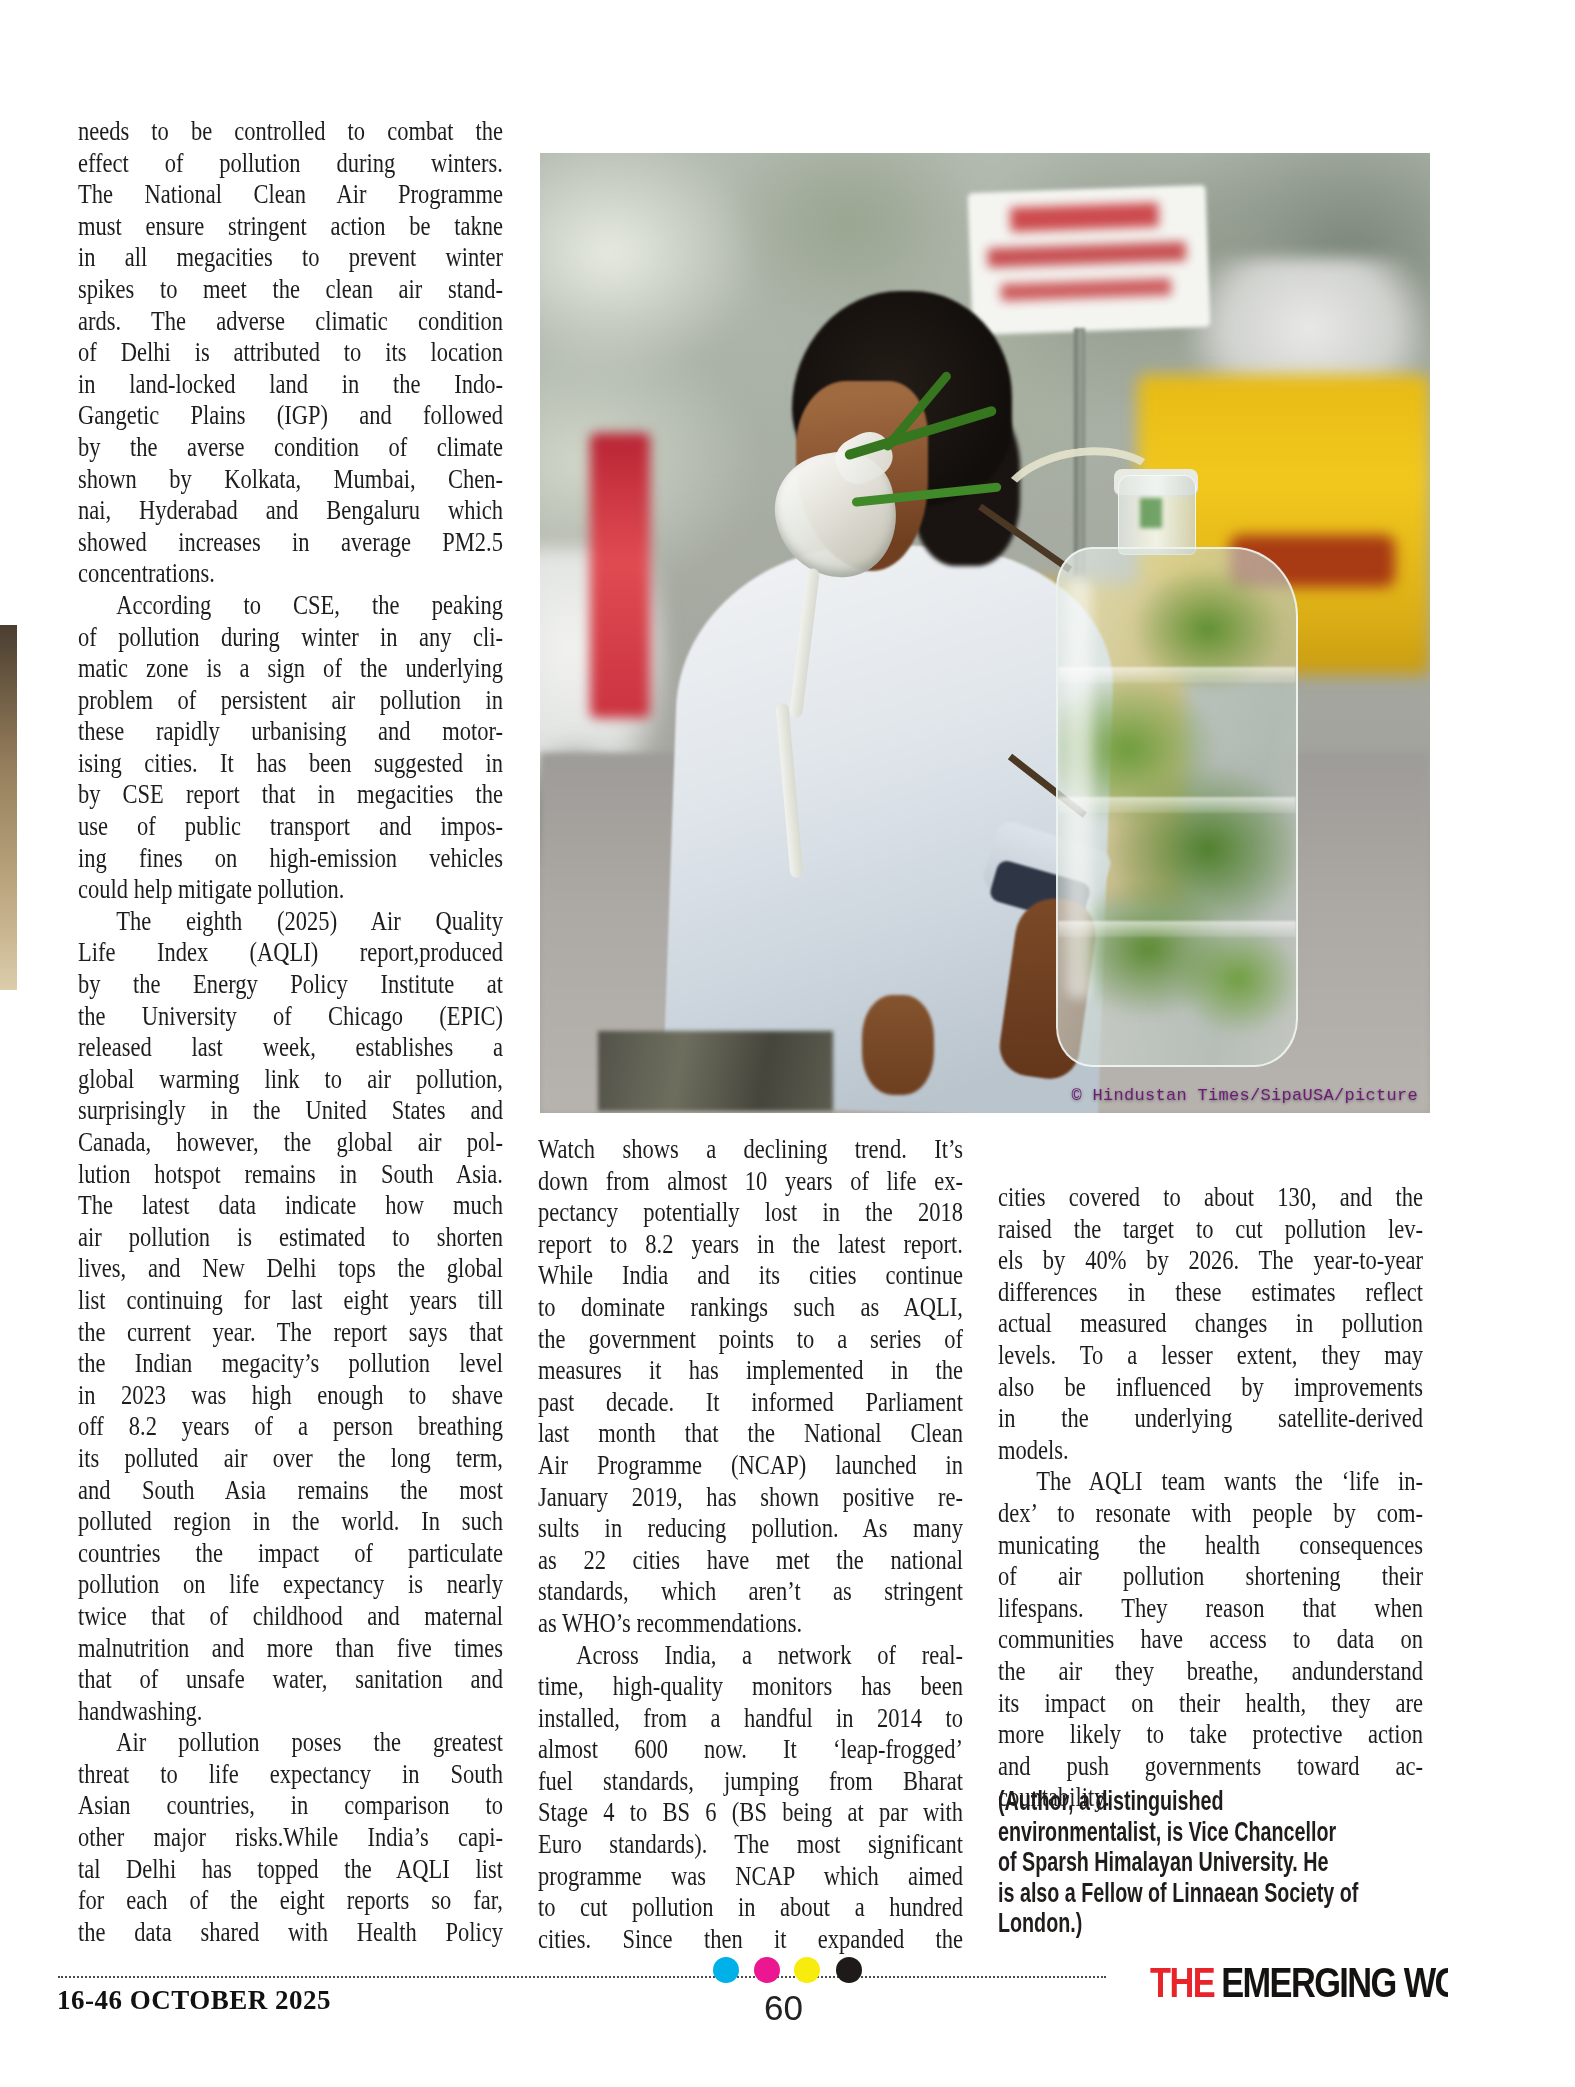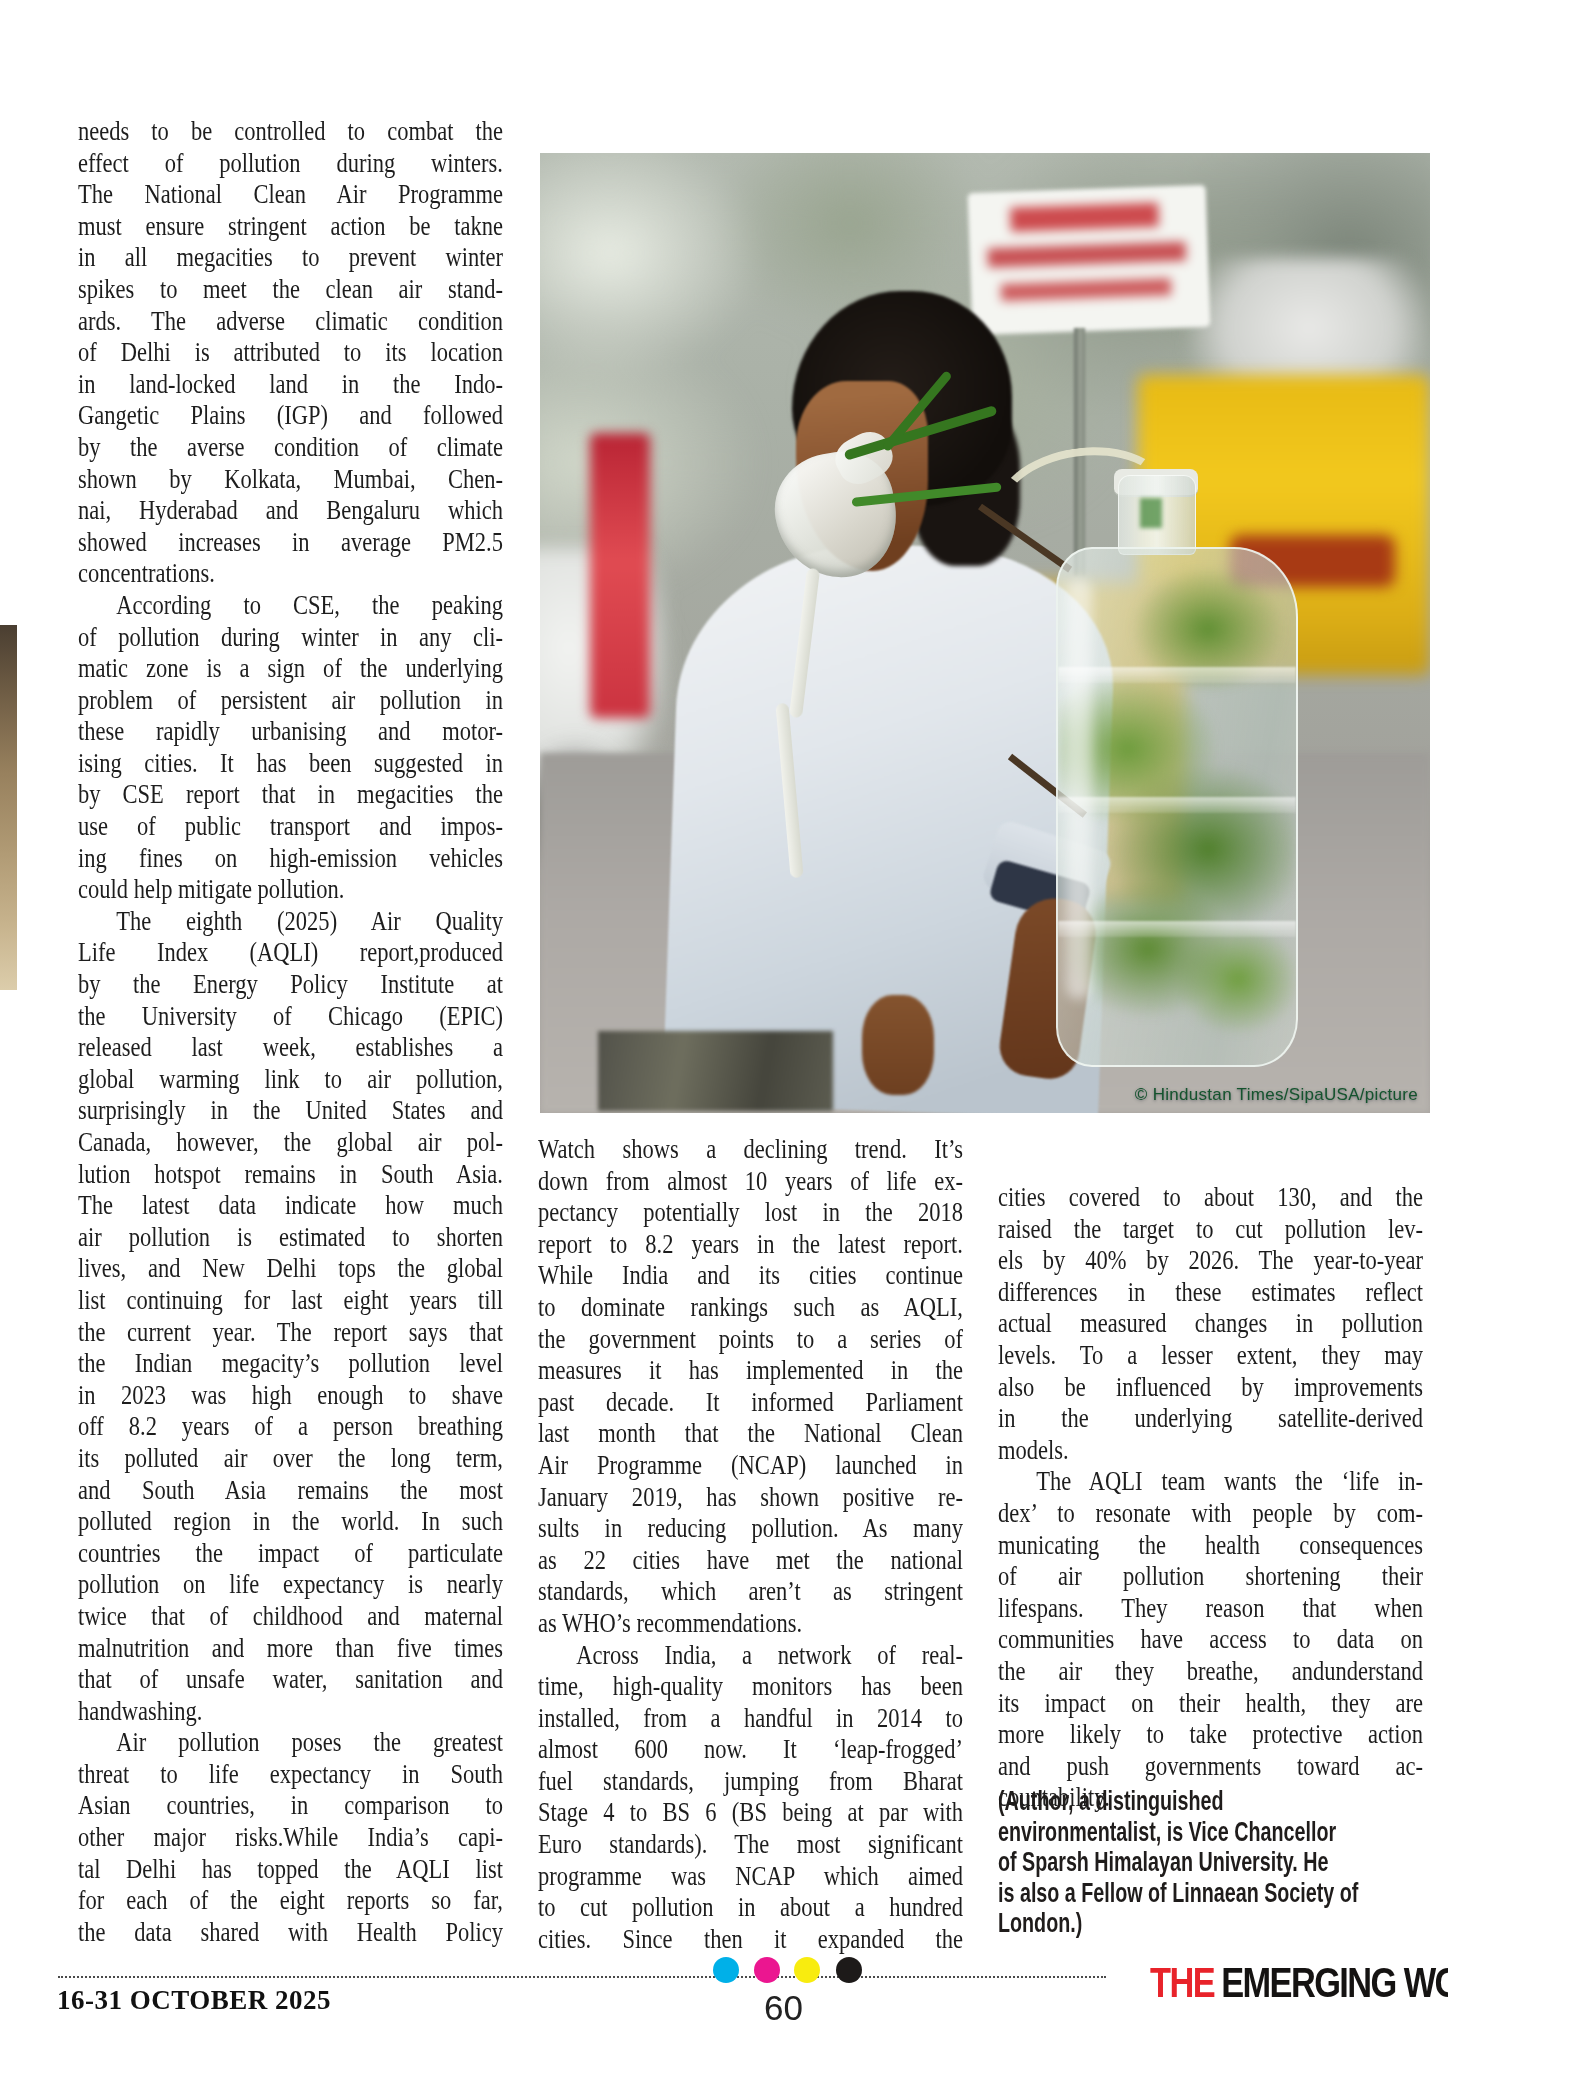--- a/index.html
+++ b/index.html
@@ -114,22 +114,22 @@
     background:
       radial-gradient(110px 90px at 150px 80px,#5f8f33 0%,rgba(95,143,51,0) 70%),
       radial-gradient(130px 110px at 70px 200px,#6d9c3c 0%,rgba(109,156,60,0) 70%),
       radial-gradient(140px 120px at 150px 300px,#4f7f2a 0%,rgba(79,127,42,0) 72%),
       radial-gradient(120px 100px at 90px 400px,#5c8a31 0%,rgba(92,138,49,0) 70%),
       radial-gradient(90px 80px at 180px 430px,#6f9e3e 0%,transparent 70%);}
   .ph-jug .ridge{left:0;width:100%;height:16px;filter:blur(1px);
     background:linear-gradient(180deg,rgba(255,255,255,.6),rgba(255,255,255,.15));}
   .ph-jug .r1{top:118px;} .ph-jug .r2{top:248px;} .ph-jug .r3{top:372px;}
   .ph-jug .sheen{left:8px;top:30px;width:26px;height:420px;border-radius:12px;filter:blur(6px);background:rgba(255,255,255,.5);}
-  .ph-credit{right:12px;bottom:8px;font-family:Liberation Sans, sans-serif;font-size:17px;
-    color:#14532d;text-shadow:0 1px 3px rgba(40,50,60,.55);letter-spacing:.3px;}
+  .ph-credit{right:12px;bottom:8px;font-family:Liberation Mono, monospace;font-size:17px;
+    color:#701a75;text-shadow:0 1px 3px rgba(40,50,60,.55);letter-spacing:.3px;}
 
   
   .rule-dotted{position:absolute;left:58px;top:1976px;width:1048px;border-top:2px dotted #4a4a4a;}
   .reg-dot{position:absolute;width:26px;height:26px;border-radius:50%;top:1957px;z-index:2;}
   .d1{left:713px;} .d2{left:754px;} .d3{left:794px;} .d4{left:836px;}
   .issue-date{position:absolute;left:57px;top:1985px;font-family:"Liberation Serif",serif;
     font-weight:700;font-size:27px;letter-spacing:.5px;color:#111;}
   .page-num{position:absolute;left:764px;top:1988px;font-family:"Liberation Sans",sans-serif;
     font-size:35px;color:#222;}
   .logo{position:absolute;left:1150px;top:1958px;white-space:nowrap;
@@ -314,19 +314,19 @@
       <div class="line end">is also a Fellow of Linnaean Society of</div>
       <div class="line end">London.)</div>
     </div>
 
   <div class="rule-dotted"></div>
   <div class="reg-dot d1" style="background: rgb(0, 176, 232);"></div>
   <div class="reg-dot d2" style="background: rgb(235, 22, 144);"></div>
   <div class="reg-dot d3" style="background: rgb(248, 236, 15);"></div>
   <div class="reg-dot d4" style="background: rgb(29, 26, 25);"></div>
 
-  <div class="issue-date">16-31 OCTOBER 2025</div>
+  <div class="issue-date">16-46 OCTOBER 2025</div>
   <div class="page-num">60</div>
   <div class="logo">
     <span class="the">THE</span><span class="rest">EMERGING WORLD</span>
   </div>
 
 </div>
 
 </body></html>

